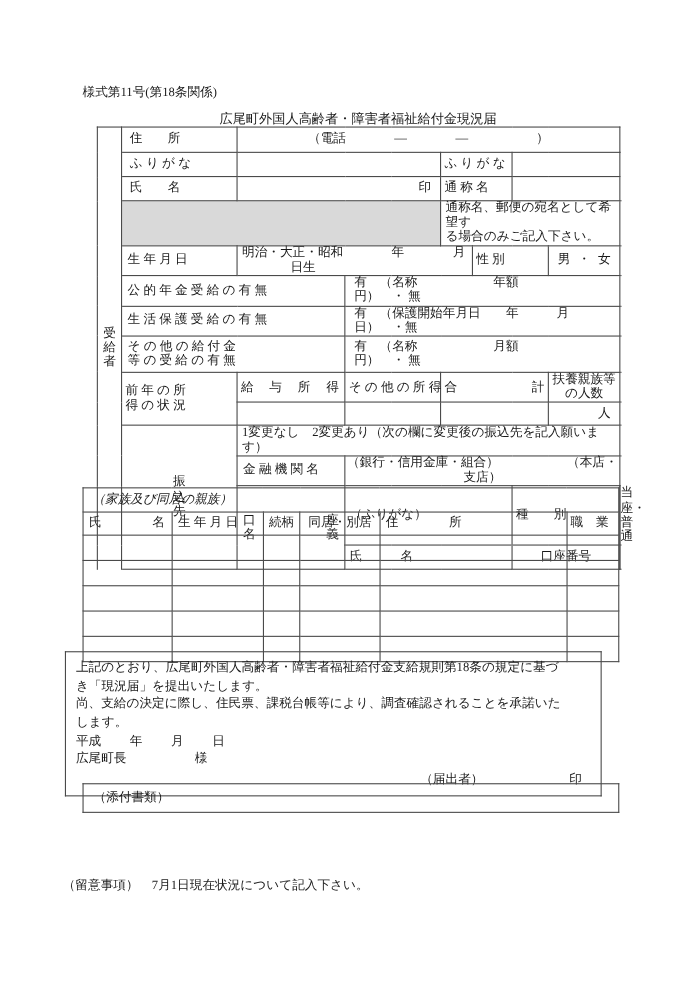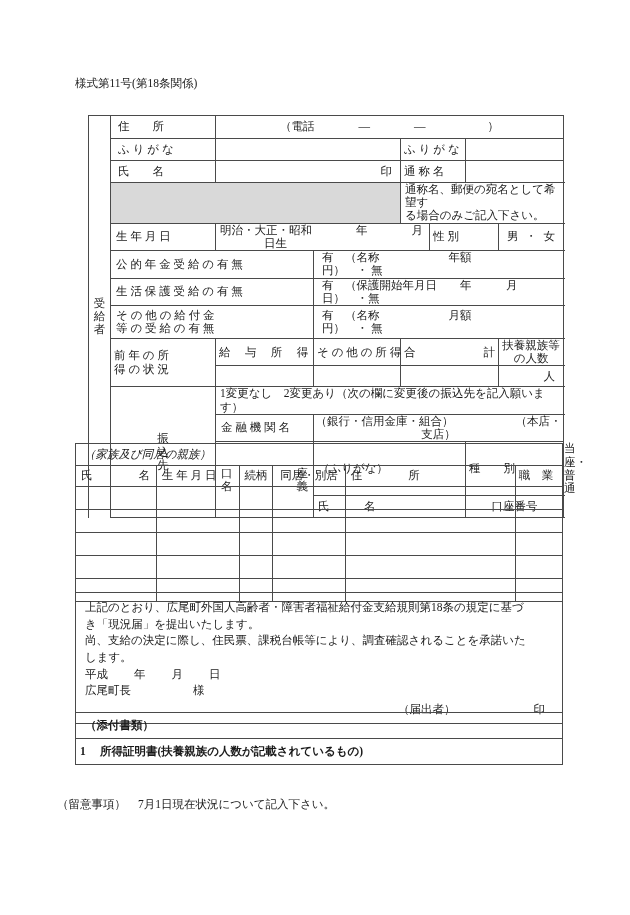--- a/index.html
+++ b/index.html
@@ -90,21 +90,21 @@
   
   #family-block {
     position: absolute;
     left: 75px;
     top: 443px;
     width: 488px;
   }
   
   #decl-block {
     position: absolute;
-    left: 75px;
+    left: 59px;
     top: 592px;
     width: 488px;
   }
   .decl-body {
     padding: 6px 9px 5px 9px;
     font-size: 11.5px;
     line-height: 1.45;
   }
   .decl-body p { margin: 0; }
   .decl-sign {
@@ -113,41 +113,42 @@
     margin-top: 2px;
   }
   .decl-sign .spaceme { display: inline-block; width: 78px; }
   
   #attach-block {
     position: absolute;
     left: 75px;
     top: 712px;
     width: 488px;
   }
-  .att-cell { padding: 3px 6px 3px 9px; font-size: 11.5px; font-weight: bold; }
+  .att-cell { padding: 3px 6px 3px 9px; font-size: 11.5px; }
   .att-num { display: inline-block; width: 20px; }
   
   #footnote {
     position: absolute;
     left: 57px;
     top: 797px;
     font-size: 11.5px;
     white-space: nowrap;
   }
   .gap-sm { display: inline-block; width: 12px; }
   .gap-md { display: inline-block; width: 26px; }
   .gap-lg { display: inline-block; width: 44px; }
   .gap-xl { display: inline-block; width: 62px; }
 </style>
 </head>
 <body>
 
 <div class="page">
 
   <div class="form-no">様式第11号(第18条関係)</div>
+  <div class="doc-title">広尾町外国人高齢者・障害者福祉給付金現況届</div>
 
   <table id="main-table">
     <colgroup>
       <col style="width:22px">
       <col style="width:105px">
       <col style="width:98px">
       <col style="width:42px">
       <col style="width:45px">
       <col style="width:29px">
       <col style="width:36px">
@@ -438,25 +439,20 @@
   </tbody>
     </table>
 
   <table id="attach-block">
     <tbody>
         <tr>
       <td class="att-cell" style="height:19px">
         <span>（添付書類）</span>
       </td>
     </tr>
-    <tr>
-      <td class="att-cell" style="height:19px;padding-left:4px">
-        <span class="att-num">1</span><span>所得証明書(扶養親族の人数が記載されているもの)</span>
-      </td>
-    </tr>
   </tbody>
     </table>
 
   <div id="footnote">
     <span>（留意事項）</span><span class="gap-sm"></span><span>7月1日現在状況について記入下さい。</span>
   </div>
 
 </div>
 
 </body></html>

